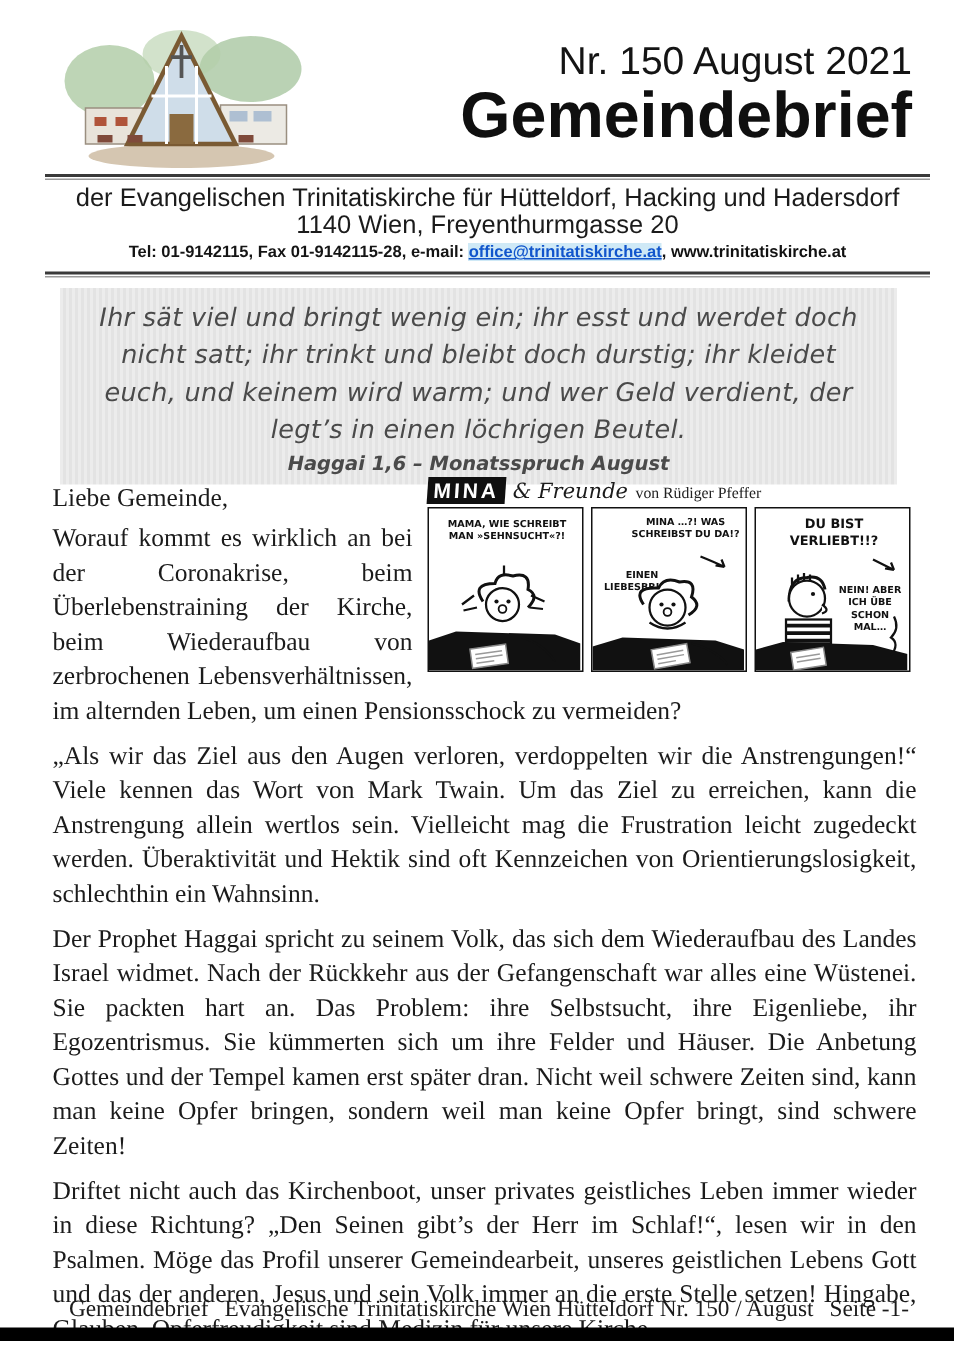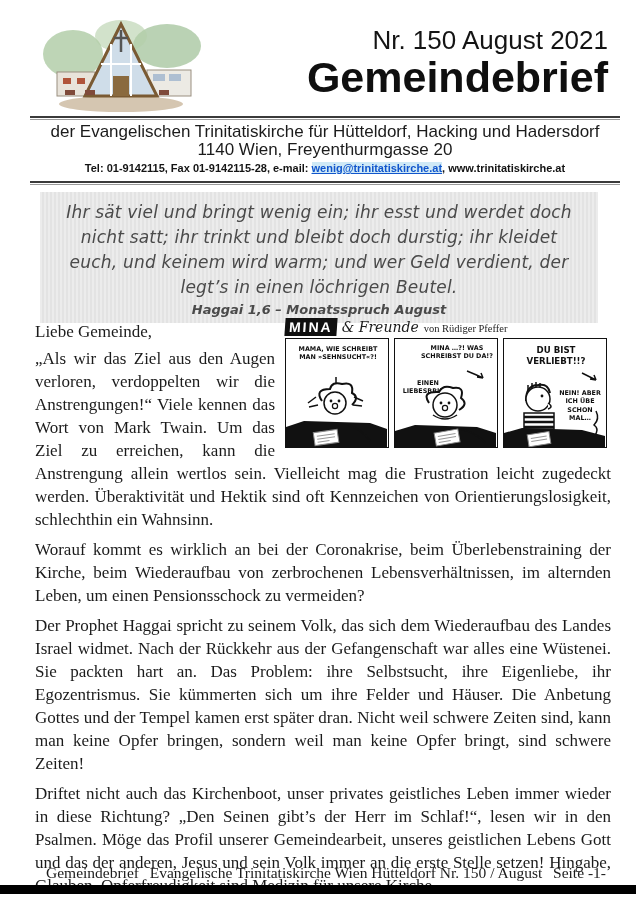--- a/index.html
+++ b/index.html
@@ -98,21 +98,21 @@
       <div class="title">Gemeindebrief</div>
     </div>
   </div>
 
   <div class="rule rule1"></div>
 
   <div class="address">
     <div class="addr1">der Evangelischen Trinitatiskirche für Hütteldorf, Hacking und Hadersdorf</div>
     <div class="addr2">1140 Wien, Freyenthurmgasse 20</div>
     <div class="contact">
-      <span>Tel: 01-9142115, Fax 01-9142115-28, e-mail: </span><a href="#" class="email-link">wenig@trinitatiskirche.at</a><span>, </span><span class="website">www.trinitatiskirche.at</span>
+      <span>Tel: 01-9142115, Fax 01-9142115-28, e-mail: </span><a href="#" class="email-link">office@trinitatiskirche.at</a><span>, </span><span class="website">www.trinitatiskirche.at</span>
     </div>
   </div>
 
   <div class="rule rule2"></div>
 
   <div class="verse-box">
     <div class="verse-text">Ihr sät viel und bringt wenig ein; ihr esst und werdet doch nicht satt; ihr trinkt und bleibt doch durstig; ihr kleidet euch, und keinem wird warm; und wer Geld verdient, der legt’s in einen löchrigen Beutel.</div>
     <div class="verse-source">Haggai 1,6 – Monatsspruch August</div>
   </div>
 
@@ -202,22 +202,22 @@
               <line x1="27" y1="59" x2="43" y2="59" stroke="#999" stroke-width="1"></line>
             </g>
             <path d="M92,30 q4,8 -2,14 q6,4 0,12" stroke="#111" stroke-width="1.5" fill="none"></path>
           </svg>
         </div>
 
       </div>
     </div>
 
     <p class="salutation">Liebe Gemeinde,</p>
+    <p class="body-par">Worauf kommt es wirklich an bei der Coronakrise, beim Überlebenstraining der Kirche, beim Wiederaufbau von zerbrochenen Lebensverhältnissen, im alternden Leben, um einen Pensionsschock zu vermeiden?</p>
     <p class="body-par">„Als wir das Ziel aus den Augen verloren, verdoppelten wir die Anstrengungen!“ Viele kennen das Wort von Mark Twain. Um das Ziel zu erreichen, kann die Anstrengung allein wertlos sein. Vielleicht mag die Frustration leicht zugedeckt werden. Überaktivität und Hektik sind oft Kennzeichen von Orientierungslosigkeit, schlechthin ein Wahnsinn.</p>
-    <p class="body-par">Worauf kommt es wirklich an bei der Coronakrise, beim Überlebenstraining der Kirche, beim Wiederaufbau von zerbrochenen Lebensverhältnissen, im alternden Leben, um einen Pensionsschock zu vermeiden?</p>
     <p class="body-par">Der Prophet Haggai spricht zu seinem Volk, das sich dem Wiederaufbau des Landes Israel widmet. Nach der Rückkehr aus der Gefangenschaft war alles eine Wüstenei. Sie packten hart an. Das Problem: ihre Selbstsucht, ihre Eigenliebe, ihr Egozentrismus. Sie kümmerten sich um ihre Felder und Häuser. Die Anbetung Gottes und der Tempel kamen erst später dran. Nicht weil schwere Zeiten sind, kann man keine Opfer bringen, sondern weil man keine Opfer bringt, sind schwere Zeiten!</p>
     <p class="body-par">Driftet nicht auch das Kirchenboot, unser privates geistliches Leben immer wieder in diese Richtung? „Den Seinen gibt’s der Herr im Schlaf!“, lesen wir in den Psalmen. Möge das Profil unserer Gemeindearbeit, unseres geistlichen Lebens Gott und das der anderen, Jesus und sein Volk immer an die erste Stelle setzen! Hingabe, Glauben, Opferfreudigkeit sind Medizin für unsere Kirche.</p>
     <p class="closing">Herzliche Urlaubsgrüße</p>
 
   </div>
 
   <div class="footer">
     <span>Gemeindebrief</span>
     <span class="footer-center">Evangelische Trinitatiskirche Wien Hütteldorf Nr. 150 / August 2021</span>
     <span>Seite -1-</span>

